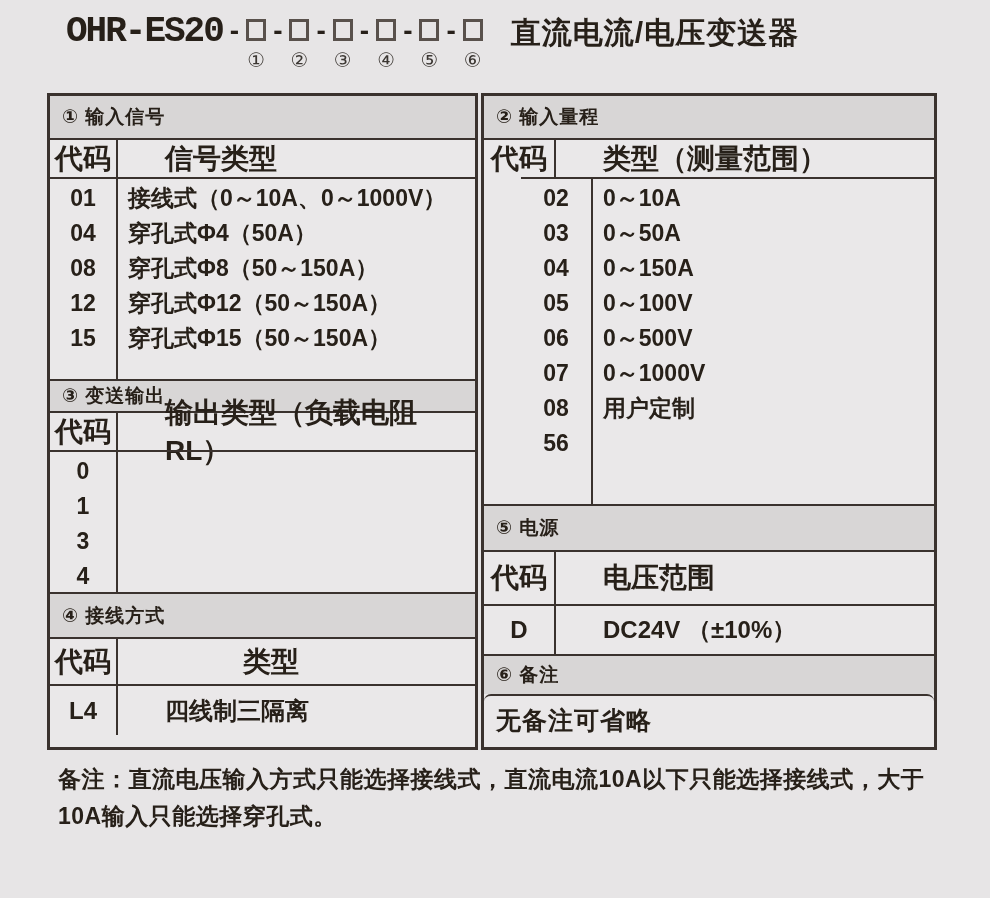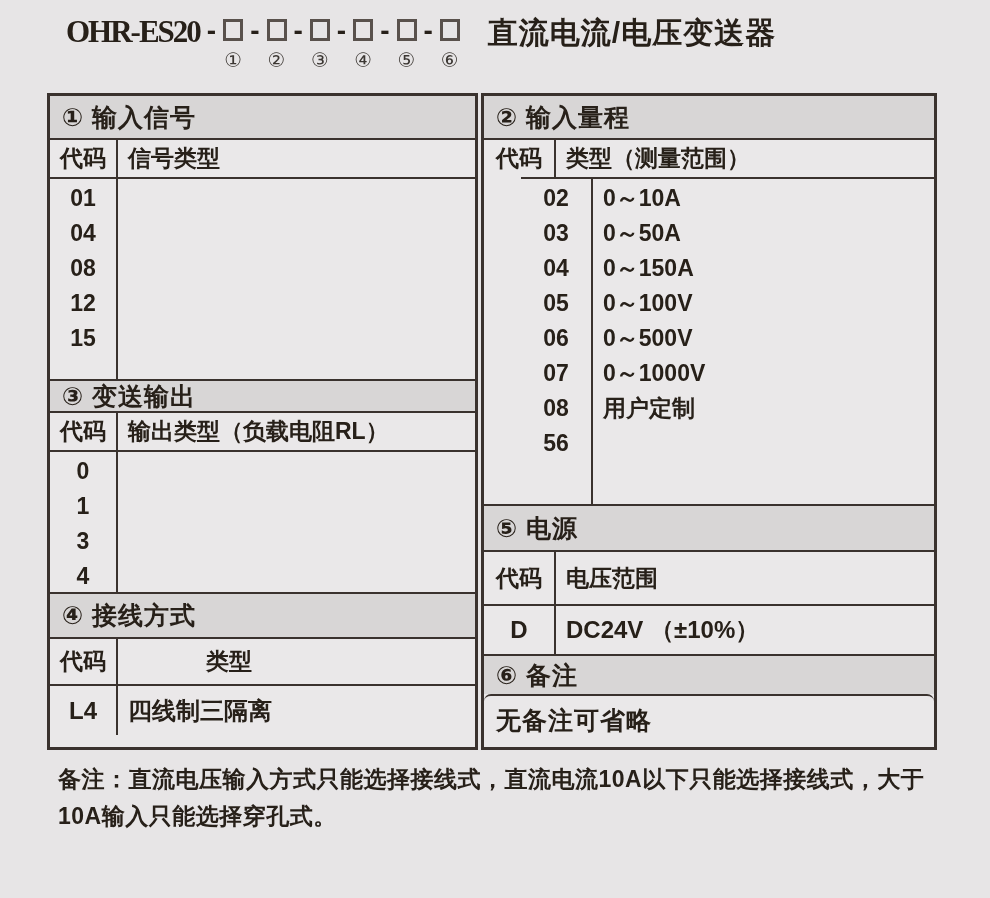--- a/index.html
+++ b/index.html
@@ -14,37 +14,37 @@
   body{
     background:var(--bg);
     color:var(--tx);
     font-family:"Liberation Sans","DejaVu Sans",sans-serif;
     font-weight:700;
     position:relative;
     overflow:hidden;
   }
   
   .title{position:absolute;top:14px;left:66px;display:flex;align-items:flex-start;white-space:nowrap;}
-  .model{font-family:Liberation Serif, serif;font-size:31px;font-weight:700;letter-spacing:-2px;line-height:36px;}
+  .model{font-family:Liberation Mono, monospace;font-size:36px;font-weight:700;letter-spacing:-2px;line-height:36px;}
   .seg{display:flex;align-items:flex-start;}
   .dash{font-size:28px;font-weight:700;line-height:33px;margin:0 7px;}
   .boxcol{display:flex;flex-direction:column;align-items:center;}
   .codebox{width:20px;height:22px;border:3px solid #59514c;margin-top:5px;background:transparent;}
   .posnum{margin-top:7px;font-size:20px;font-weight:400;color:#3c3733;}
   .product{font-size:30px;line-height:38px;margin-left:28px;letter-spacing:1px;}
   
   .tables{position:absolute;top:93px;left:47px;width:890px;height:657px;display:flex;justify-content:space-between;}
   .panel{border:3px solid var(--bd);background:var(--cell);display:flex;flex-direction:column;}
   .panel.left{width:431px;}
   .panel.right{width:456px;}
-  .band{background:var(--band);font-size:25px;display:flex;align-items:center;padding-left:12px;border-top:2px solid var(--bd);letter-spacing:1px;}
+  .band{background:var(--band);font-size:19px;display:flex;align-items:center;padding-left:12px;border-top:2px solid var(--bd);letter-spacing:1px;}
   .first{border-top:none;}
-  .colhead{display:flex;border-top:2px solid var(--bd);font-size:23px;}
+  .colhead{display:flex;border-top:2px solid var(--bd);font-size:28px;}
   .codecol{display:flex;align-items:center;justify-content:center;border-right:2px solid var(--bd);flex-shrink:0;}
-  .typecol{flex:1;display:flex;align-items:center;padding-left:10px;}
+  .typecol{flex:1;display:flex;align-items:center;padding-left:10px;margin-left:37px;}
   .typecol.indent{padding-left:88px;}
   .left .codecol{width:68px;}
   .right .codecol{width:72px;}
   .bodyrow{display:flex;border-top:2px solid var(--bd);font-size:23px;}
   .body-codes{flex-shrink:0;border-right:2px solid var(--bd);text-align:center;padding-top:2px;}
   .left .body-codes{width:68px;}
   .right .body-codes{width:72px;}
   .body-types{flex:1;padding-left:10px;padding-top:2px;}
   .body-codes div,.body-types div{height:35px;line-height:35px;white-space:nowrap;}
   .datarow{display:flex;border-top:2px solid var(--bd);font-size:24px;}
@@ -127,20 +127,27 @@
       <div class="typecol">信号类型</div>
     </div>
     <div class="bodyrow h-body1">
       <div class="body-codes">
         <div>01</div>
         <div>04</div>
         <div>08</div>
         <div>12</div>
         <div>15</div>
       </div>
+      <div class="body-types">
+        <div>接线式（0～10A、0～1000V）</div>
+        <div>穿孔式Φ4（50A）</div>
+        <div>穿孔式Φ8（50～150A）</div>
+        <div>穿孔式Φ12（50～150A）</div>
+        <div>穿孔式Φ15（50～150A）</div>
+      </div>
     </div>
 
     <div class="band h-band">③ 变送输出</div>
     <div class="colhead h-colhead">
       <div class="codecol">代码</div>
       <div class="typecol">输出类型（负载电阻RL）</div>
     </div>
     <div class="bodyrow h-body3">
       <div class="body-codes">
         <div>0</div>

